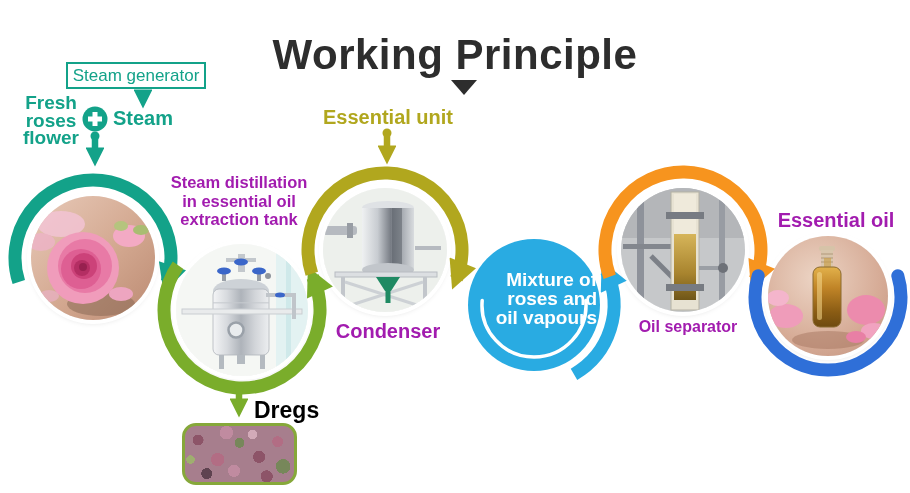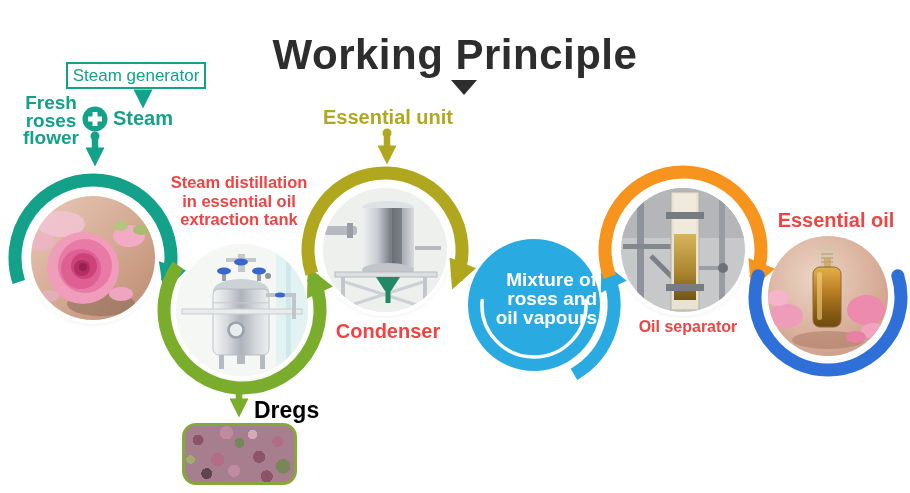--- a/index.html
+++ b/index.html
@@ -12,21 +12,21 @@
   .title{
     left:0;top:31px;width:100%;text-align:center;
     font-size:42px;font-weight:bold;color:#2d2d2d;letter-spacing:.5px;
   }
   .title-caret{
     left:451px;top:80px;width:0;height:0;
     border-left:13px solid transparent;border-right:13px solid transparent;
     border-top:15px solid #2d2d2d;
   }
   
-  .lbl{font-weight:bold;color:#ef4444;text-align:center;line-height:1.1;}
+  .lbl{font-weight:bold;color:#a21caf;text-align:center;line-height:1.1;}
   .teal-t{color:#13a289;}
   .olive-t{color:#b1a71e;}
   .green-t{color:#000000;}
   
   .gen-box{
     left:66px;top:62px;width:140px;height:27px;
     border:2px solid #13a289;background:#fff;box-sizing:border-box;
     display:flex;align-items:center;justify-content:center;
     font-size:17px;font-weight:normal;color:#13a289;
   }

